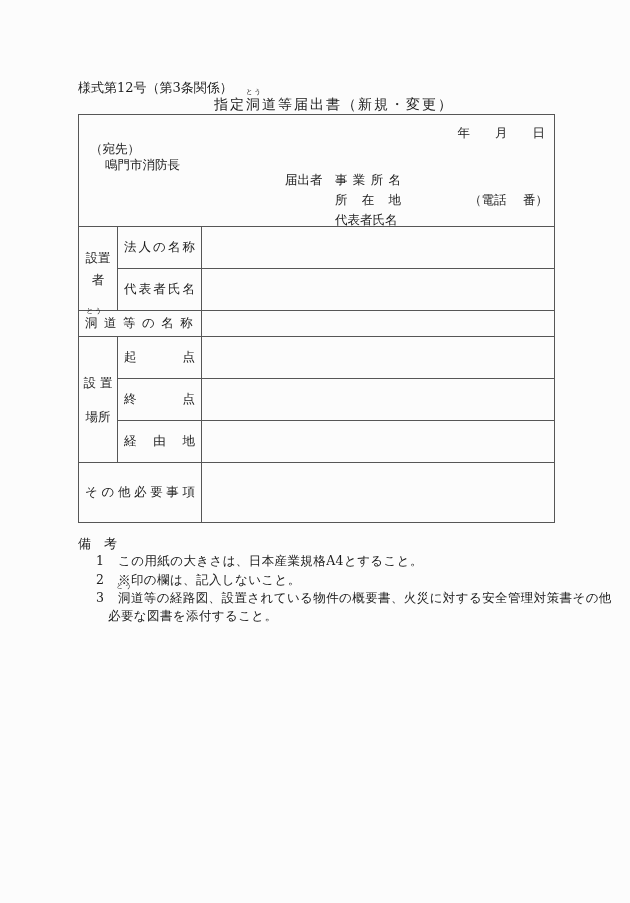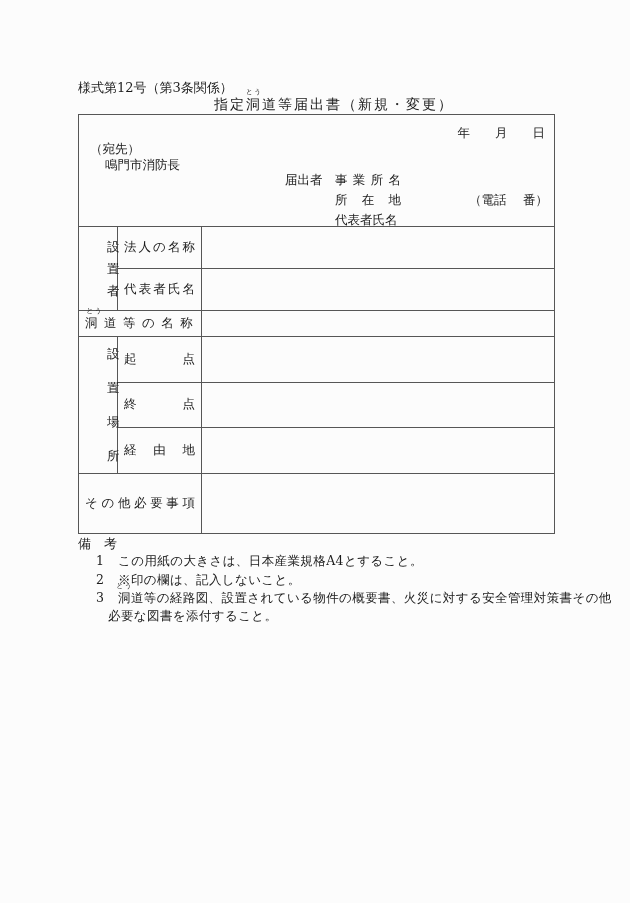--- a/index.html
+++ b/index.html
@@ -33,21 +33,21 @@
   .date-line   { top:11px; right:9px; }
   .addr-paren  { top:27px; left:11px; }
   .addressee   { top:43px; left:26px; }
   .sub-label   { top:58px; left:206px; }
   .biz-name    { top:58px; left:256px; width:66px; }
   .addr-label  { top:78px; left:256px; width:66px; }
   .tel-label   { top:78px; left:390px; }
   .rep-label   { top:98px; left:256px; }
 
   .jfy { text-align:justify; text-align-last:justify; text-justify:inter-character;font-family:Liberation Serif, serif; }
-  .grp { text-align:center; vertical-align:middle; white-space:pre-line;padding-left:28px; }
+  .grp { text-align:center; vertical-align:middle; white-space:pre-line; }
   .grp-installer { line-height:22px; }
   .grp-location  { line-height:34px; }
   .lbl { padding:12px 6px; vertical-align:middle; }
   .lbl-ruby { letter-spacing:6.5px; padding-left:6px; vertical-align:middle; white-space:nowrap; }
   .val { background:#fcfcfc; }
   .h26{height:26px} .h23{height:23px} .h27{height:27px} .h24{height:24px}
   .h56{height:60px} .h20{height:20px} .h60{height:60px}
   .box-head { text-align:center; vertical-align:middle; white-space:pre; }
 
   .notes { position:absolute; left:0; top:0; width:630px; height:0; }

